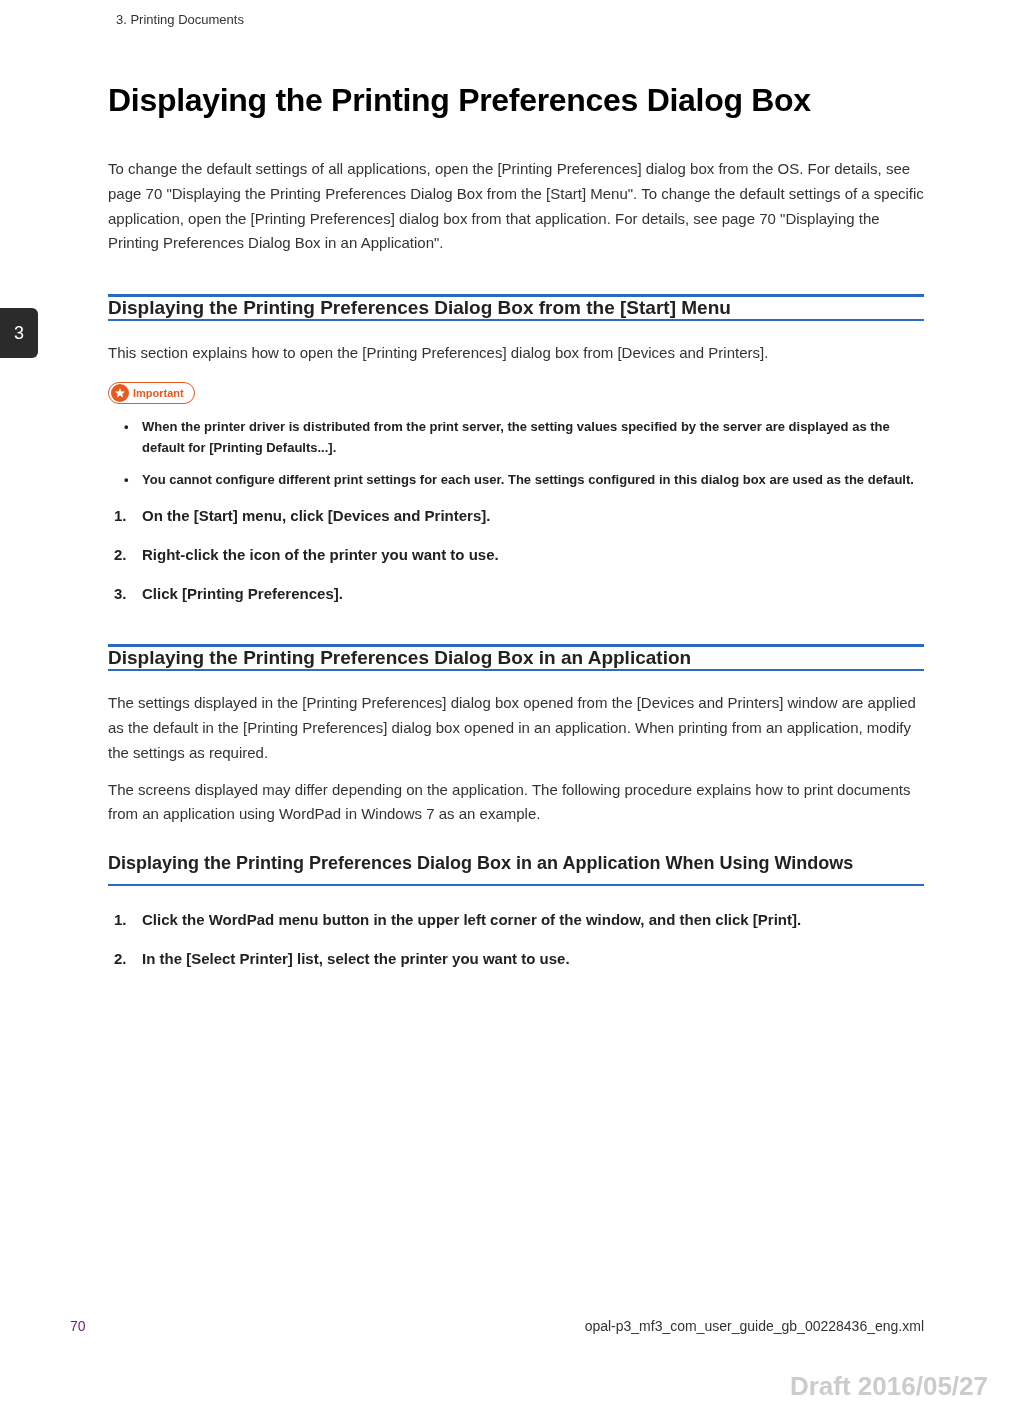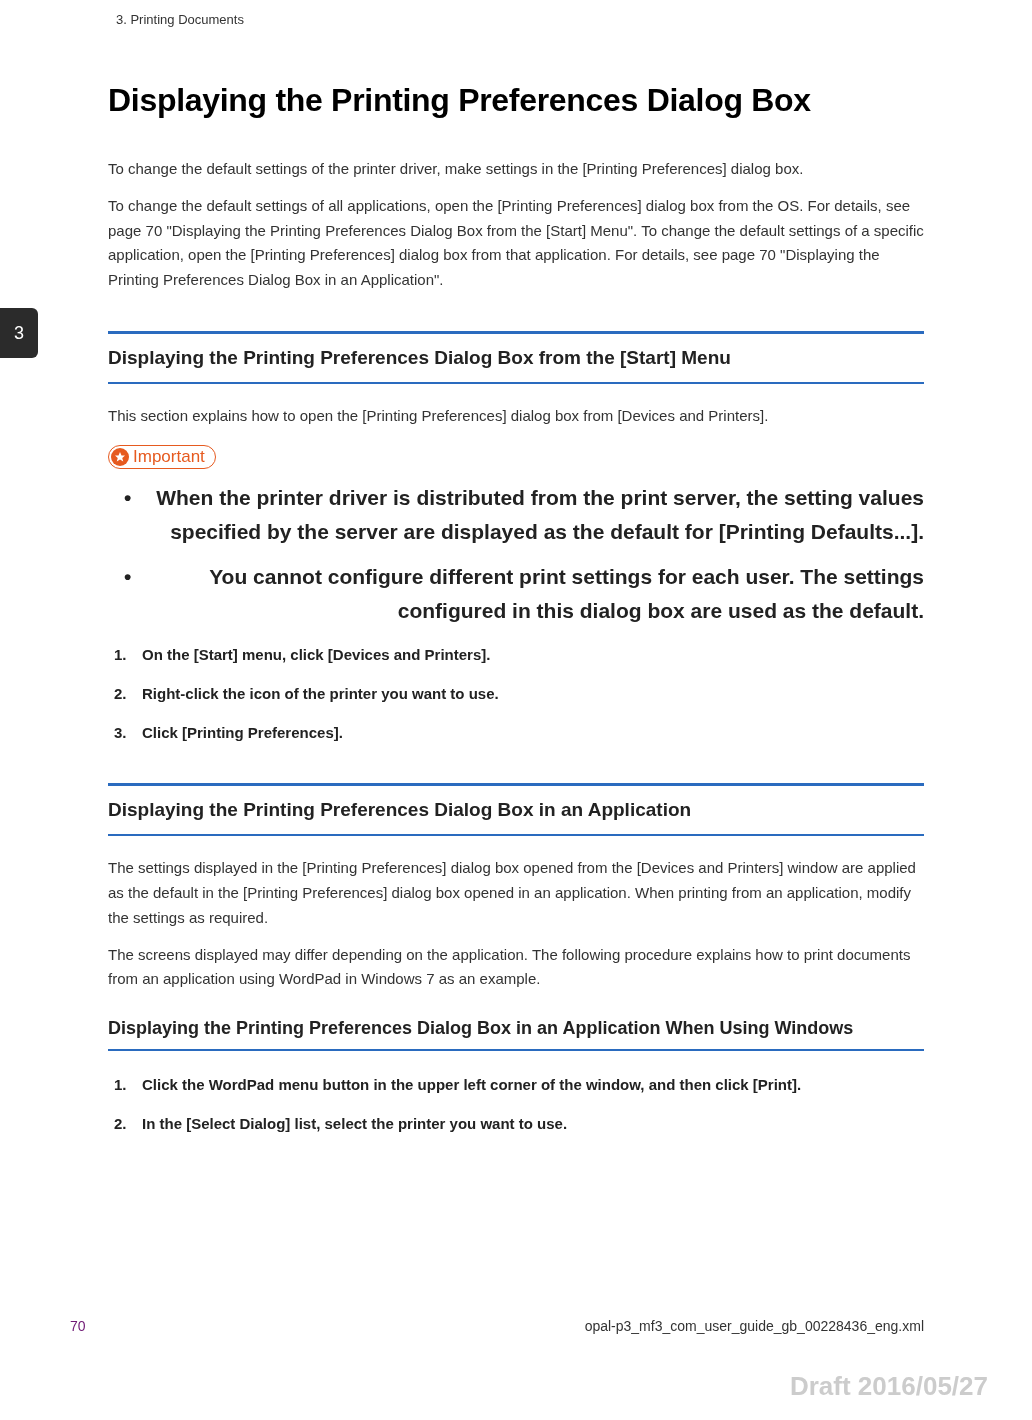--- a/index.html
+++ b/index.html
@@ -50,21 +50,21 @@
       justify-content: center;
       border-top-right-radius: 6px;
       border-bottom-right-radius: 6px;
     }
     .section-heading {
       font-size: 19px;
       font-weight: bold;
       color: #222;
       border-top: 3px solid #2a6bbf;
       border-bottom: 2px solid #2a6bbf;
-      padding: 13px 0;
+      padding: 0 0;
       margin-top: 38px;
       margin-bottom: 20px;
     }
     .subsection-heading {
       font-size: 18px;
       font-weight: bold;
       color: #222;
       border-bottom: 2px solid #2a6bbf;
       padding-bottom: 8px;
       margin-top: 24px;
@@ -89,36 +89,35 @@
       align-items: center;
       justify-content: center;
       margin-right: 4px;
       flex-shrink: 0;
     }
     .important-icon svg {
       fill: #fff;
     }
     .important-text {
       color: #e65a1f;
-      font-weight: normal;
-      font-size: 17px;
+      font-weight: bold;
+      font-size: 11px;
     }
     .bullet-list {
       list-style: none;
       padding-left: 34px;
       margin-bottom: 14px;
     }
     .bullet-list li {
       position: relative;
-      font-size: 21px;
+      font-size: 13px;
       font-weight: bold;
       color: #222;
       line-height: 1.65;
       margin-bottom: 10px;
-      text-align: right;
     }
     .bullet-list li::before {
       content: "•";
       position: absolute;
       left: -18px;
       font-weight: bold;
     }
     .numbered-list {
       list-style: none;
       padding-left: 34px;
@@ -169,21 +168,20 @@
   <span>3. Printing Documents</span>
 </div>
 
 <div class="chapter-tab">
   <span>3</span>
 </div>
 
 <div class="content">
   <h1 class="main-title">Displaying the Printing Preferences Dialog Box</h1>
 
-  <p class="body-text">To change the default settings of the printer driver, make settings in the [Printing Preferences] dialog box.</p>
   <p class="body-text">To change the default settings of all applications, open the [Printing Preferences] dialog box from the OS. For details, see page 70 "Displaying the Printing Preferences Dialog Box from the [Start] Menu". To change the default settings of a specific application, open the [Printing Preferences] dialog box from that application. For details, see page 70 "Displaying the Printing Preferences Dialog Box in an Application".</p>
 
   <h2 class="section-heading">Displaying the Printing Preferences Dialog Box from the [Start] Menu</h2>
 
   <p class="body-text">This section explains how to open the [Printing Preferences] dialog box from [Devices and Printers].</p>
 
   <div class="important-badge">
     <span class="important-icon">
       <svg viewBox="0 0 24 24" width="12" height="12">
           <polygon points="12,2 15,9 22,9 16.5,14 18.5,21 12,17 5.5,21 7.5,14 2,9 9,9"></polygon>
@@ -205,19 +203,19 @@
 
   <h2 class="section-heading">Displaying the Printing Preferences Dialog Box in an Application</h2>
 
   <p class="body-text">The settings displayed in the [Printing Preferences] dialog box opened from the [Devices and Printers] window are applied as the default in the [Printing Preferences] dialog box opened in an application. When printing from an application, modify the settings as required.</p>
   <p class="body-text">The screens displayed may differ depending on the application. The following procedure explains how to print documents from an application using WordPad in Windows 7 as an example.</p>
 
   <h3 class="subsection-heading">Displaying the Printing Preferences Dialog Box in an Application When Using Windows</h3>
 
   <ol class="numbered-list">
     <li><span class="num">1.</span><span>Click the WordPad menu button in the upper left corner of the window, and then click [Print].</span></li>
-    <li><span class="num">2.</span><span>In the [Select Dialog] list, select the printer you want to use.</span></li>
+    <li><span class="num">2.</span><span>In the [Select Printer] list, select the printer you want to use.</span></li>
   </ol>
 </div>
 
 <div class="footer-left">70</div>
 <div class="footer-right">opal-p3_mf3_com_user_guide_gb_00228436_eng.xml</div>
 <div class="draft-stamp">Draft 2016/05/27</div>
 
 </body></html>

